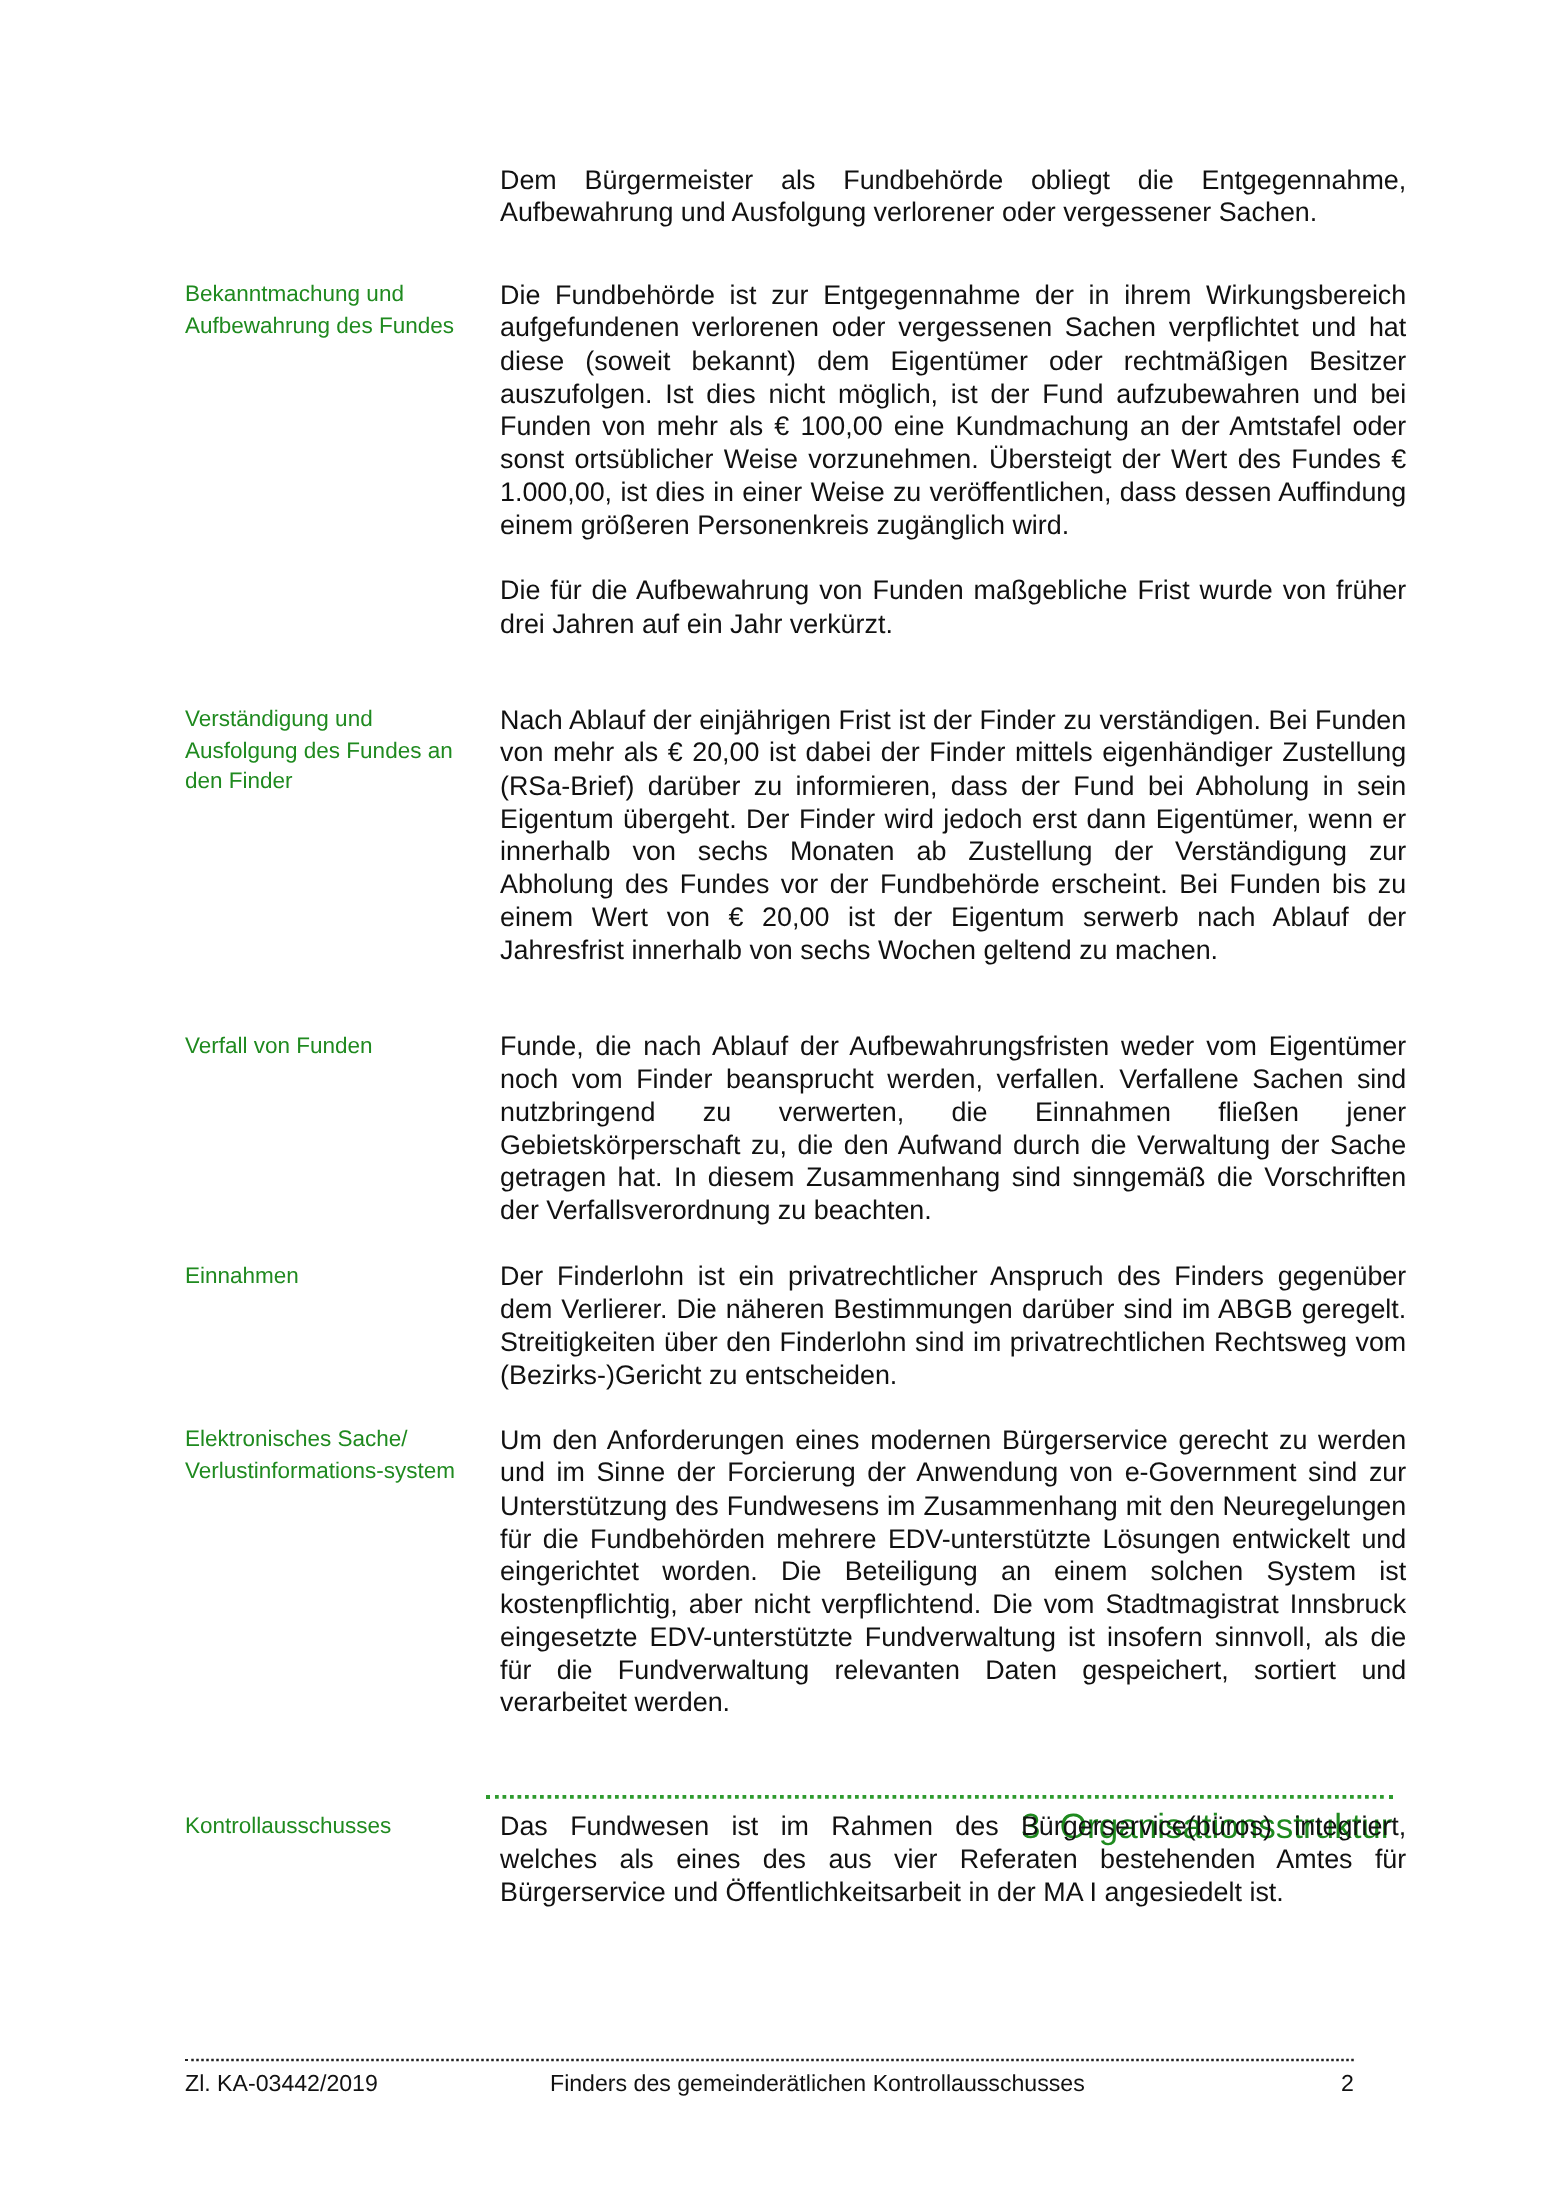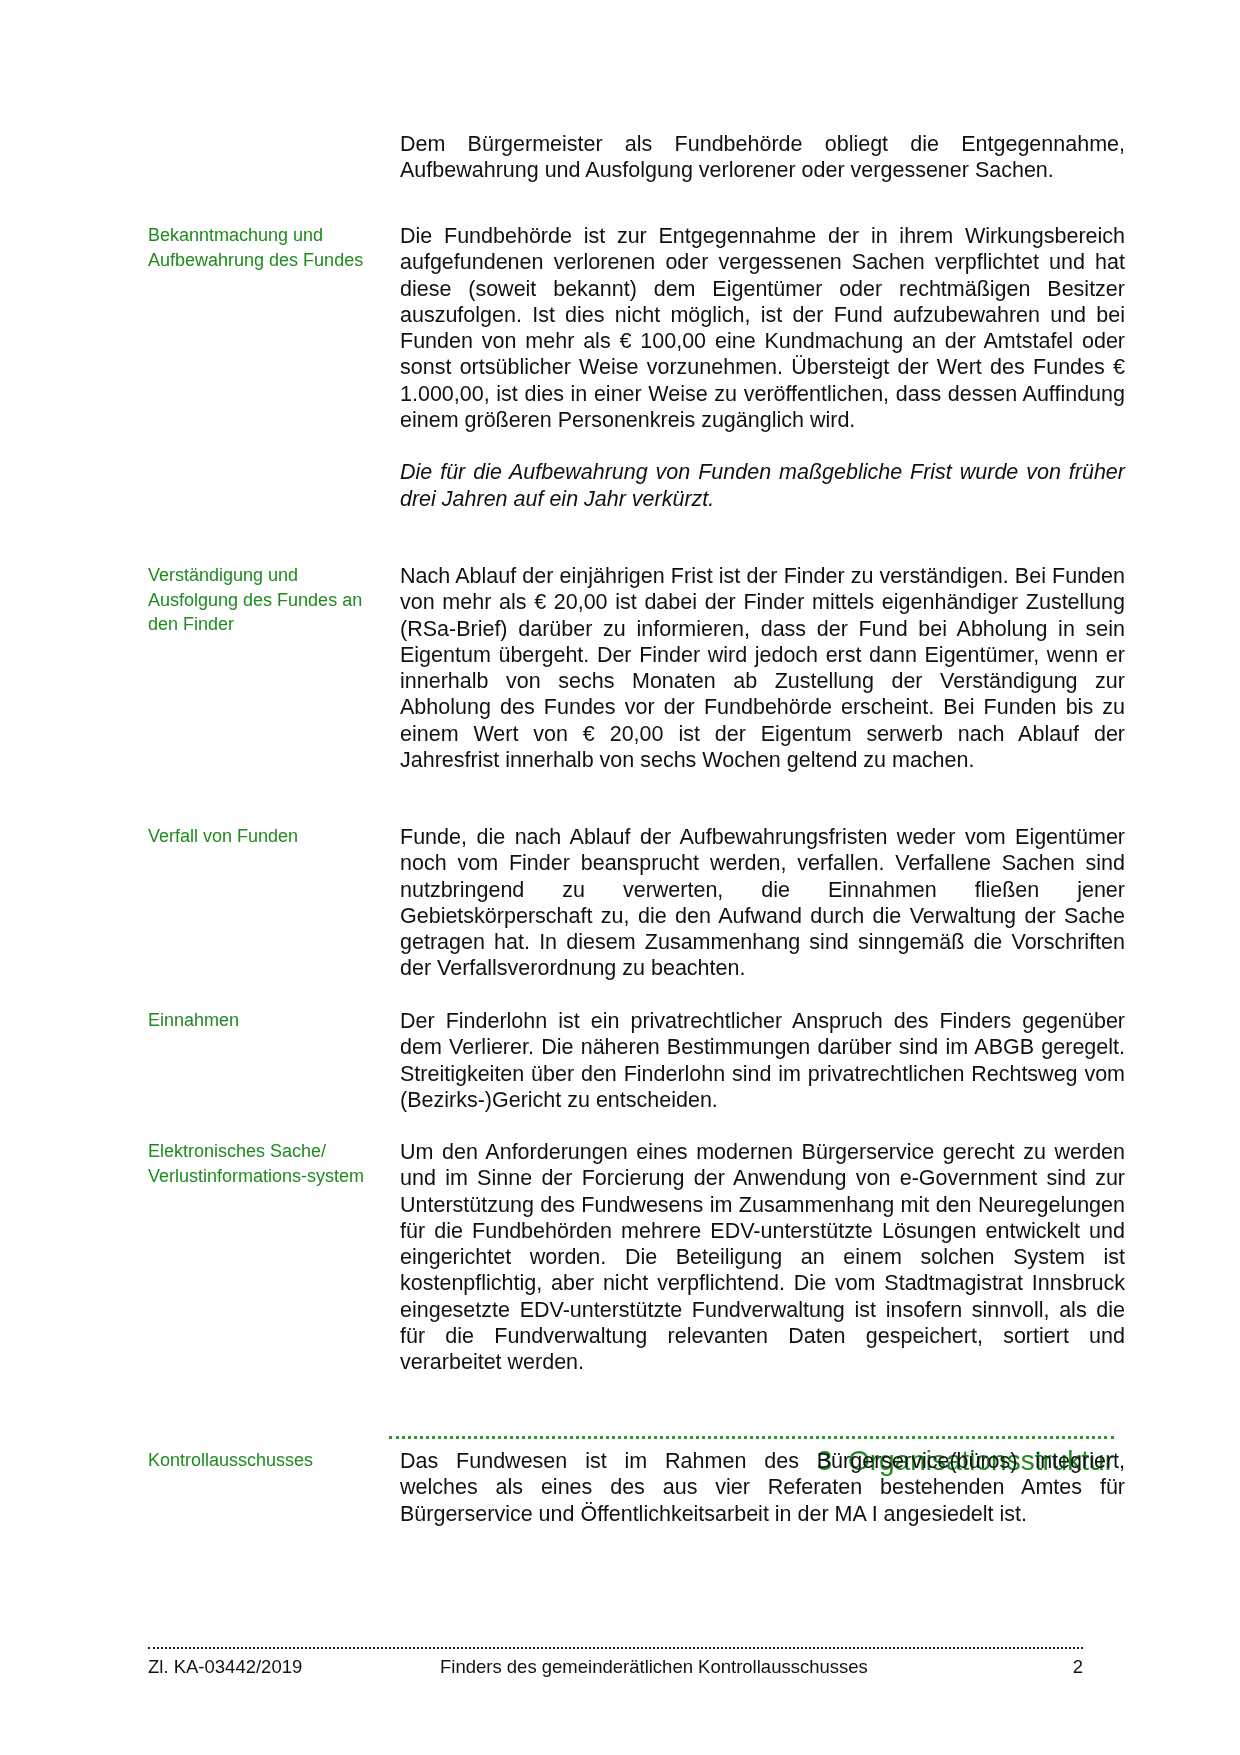--- a/index.html
+++ b/index.html
@@ -46,21 +46,21 @@
   <div class="row" style="top:131px;">
     <div class="body-text">
       <p>Dem Bürgermeister als Fundbehörde obliegt die Entgegennahme, Aufbewahrung und Ausfolgung verlorener oder vergessener Sachen.</p>
     </div>
   </div>
 
   <div class="row" style="top:223px;">
     <div class="margin-note">Bekanntmachung und Aufbewahrung des Fundes</div>
     <div class="body-text">
       <p>Die Fundbehörde ist zur Entgegennahme der in ihrem Wirkungsbereich aufgefundenen verlorenen oder vergessenen Sachen verpflichtet und hat diese (soweit bekannt) dem Eigentümer oder rechtmäßigen Besitzer auszufolgen. Ist dies nicht möglich, ist der Fund aufzubewahren und bei Funden von mehr als € 100,00 eine Kundmachung an der Amtstafel oder sonst ortsüblicher Weise vorzunehmen. Übersteigt der Wert des Fundes € 1.000,00, ist dies in einer Weise zu veröffentlichen, dass dessen Auffindung einem größeren Personenkreis zugänglich wird.</p>
-      <p style="margin-top:26px;font-style:italic;">Die für die Aufbewahrung von Funden maßgebliche Frist wurde von früher drei Jahren auf ein Jahr verkürzt.</p>
+      <p style="margin-top:26px;">Die für die Aufbewahrung von Funden maßgebliche Frist wurde von früher drei Jahren auf ein Jahr verkürzt.</p>
     </div>
   </div>
 
   <div class="row" style="top:563px;">
     <div class="margin-note">Verständigung und Ausfolgung des Fundes an den Finder</div>
     <div class="body-text">
       <p>Nach Ablauf der einjährigen Frist ist der Finder zu verständigen. Bei Funden von mehr als € 20,00 ist dabei der Finder mittels eigenhändiger Zustellung (RSa-Brief) darüber zu informieren, dass der Fund bei Abholung in sein Eigentum übergeht. Der Finder wird jedoch erst dann Eigentümer, wenn er innerhalb von sechs Monaten ab Zustellung der Verständigung zur Abholung des Fundes vor der Fundbehörde erscheint. Bei Funden bis zu einem Wert von € 20,00 ist der Eigentum serwerb nach Ablauf der Jahresfrist innerhalb von sechs Wochen geltend zu machen.</p>
     </div>
   </div>
 

